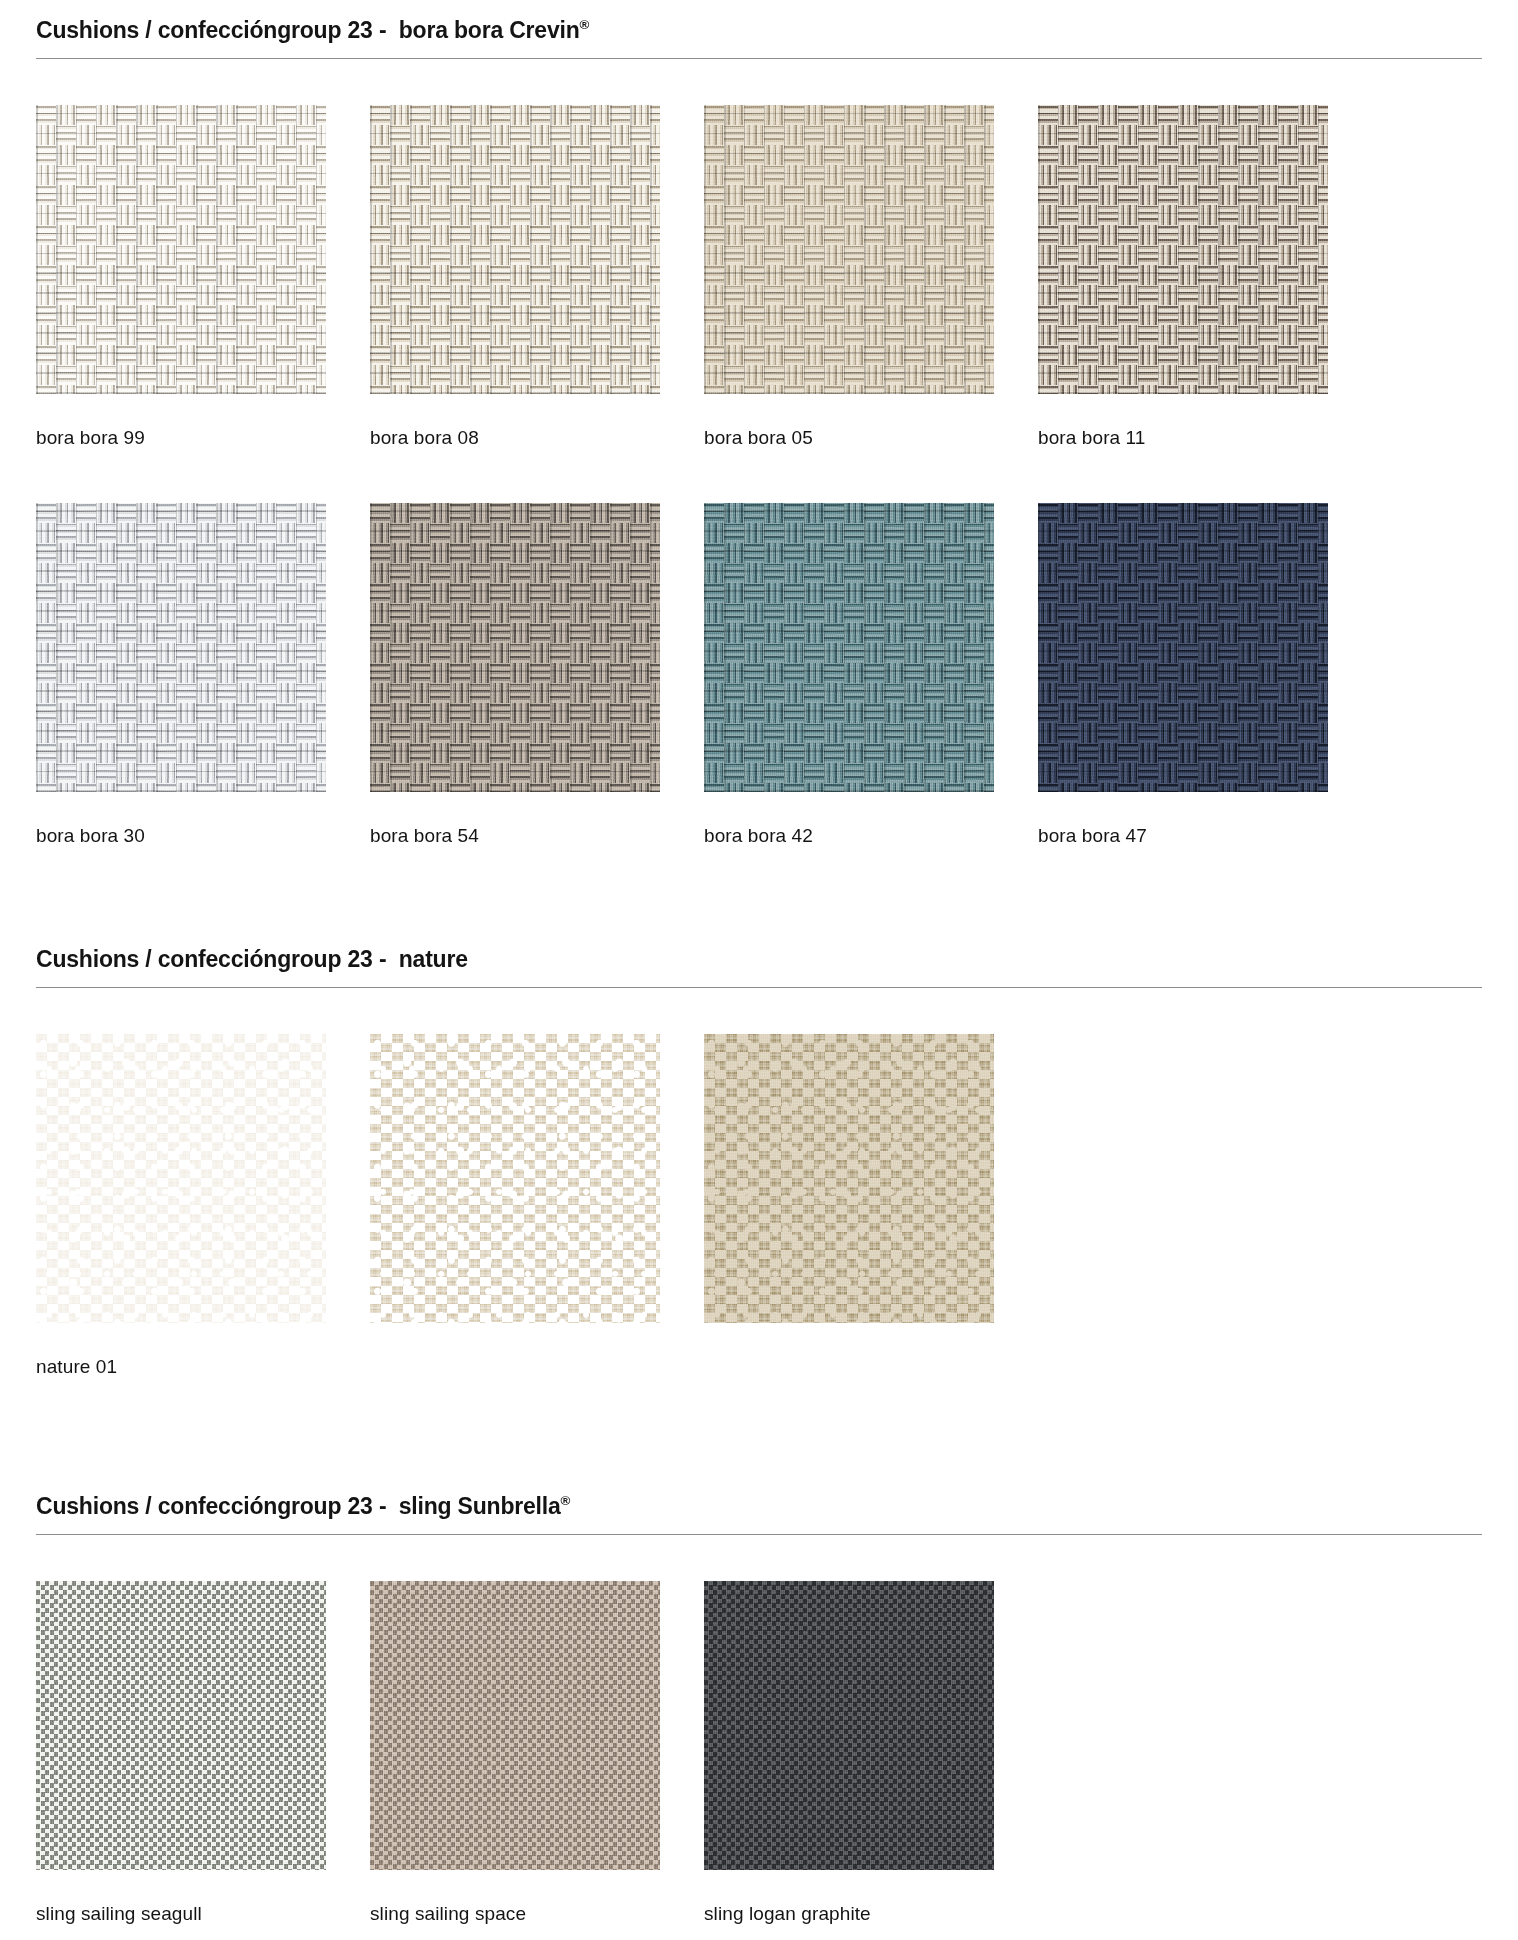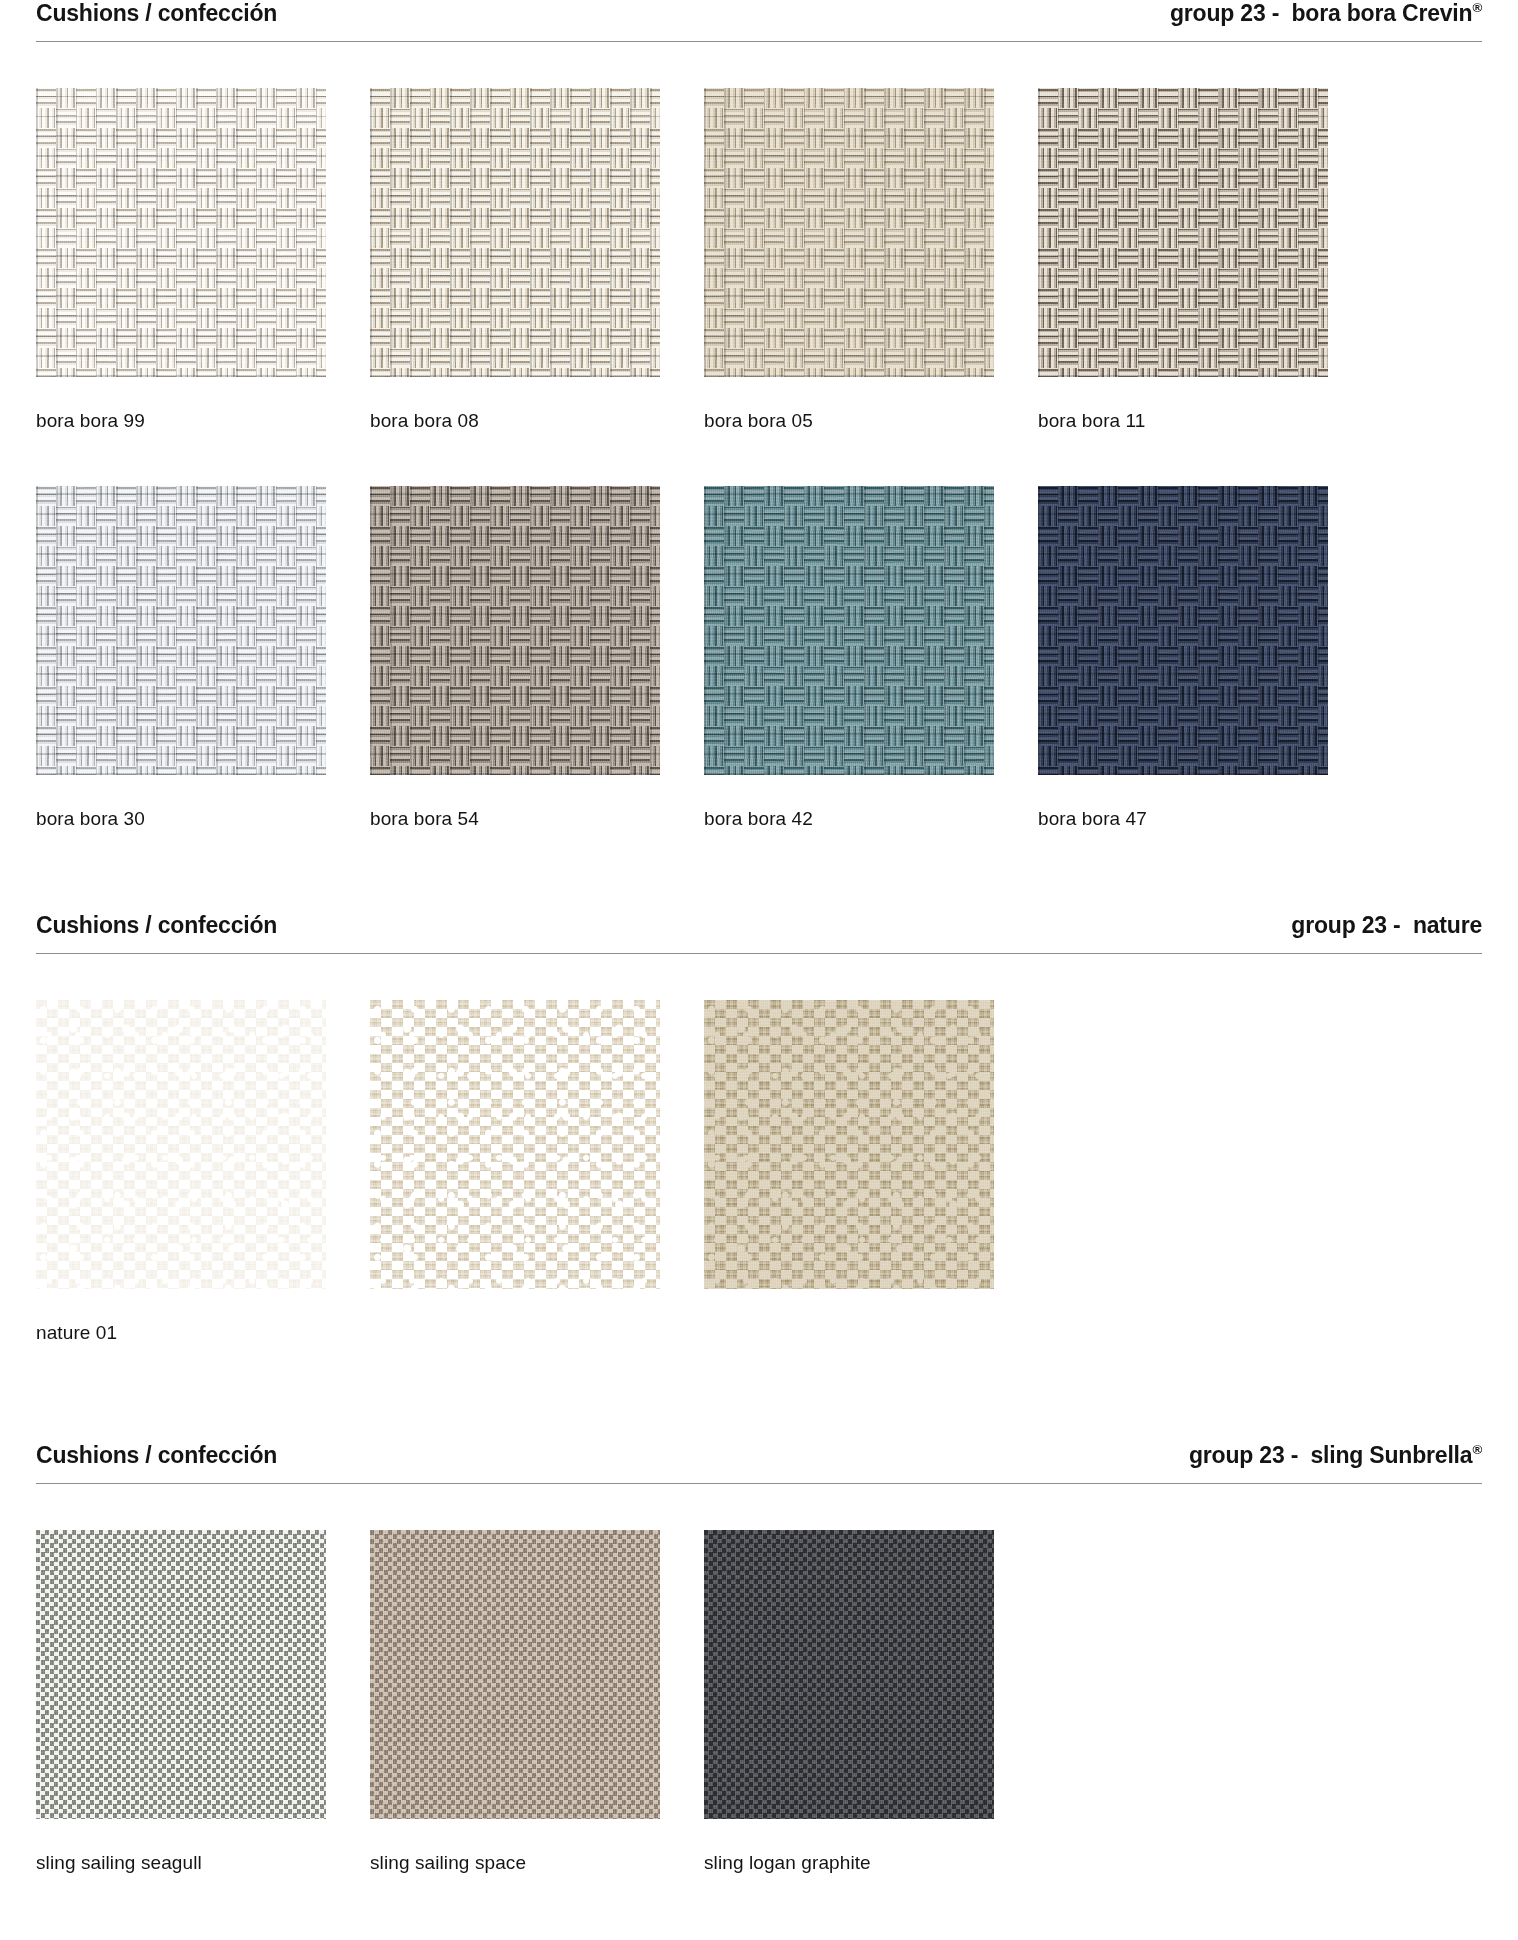--- a/index.html
+++ b/index.html
@@ -14,29 +14,28 @@
     -webkit-font-smoothing: antialiased;
   }
 
   .page { position: relative; width: 1518px; height: 1940px; padding: 0 36px; }
 
   
   .section { position: relative; }
   .section-head {
     display: flex;
     align-items: baseline;
-    justify-content: space-between;
     font-weight: bold;
     font-size: 23px;
     letter-spacing: -0.2px;
     color: #141414;
     padding-bottom: 14px;
   }
   .section-head .title { white-space: pre; }
-  .section-head .group { white-space: pre; }
+  .section-head .group { white-space: pre; margin-top: 17px; }
   .section-head .group sup {
     font-size: 0.58em;
     vertical-align: super;
     font-weight: bold;
   }
   .rule { height: 1px; background: #8e8e8e; width: 100%; }
 
   
   .grid {
     display: grid;

